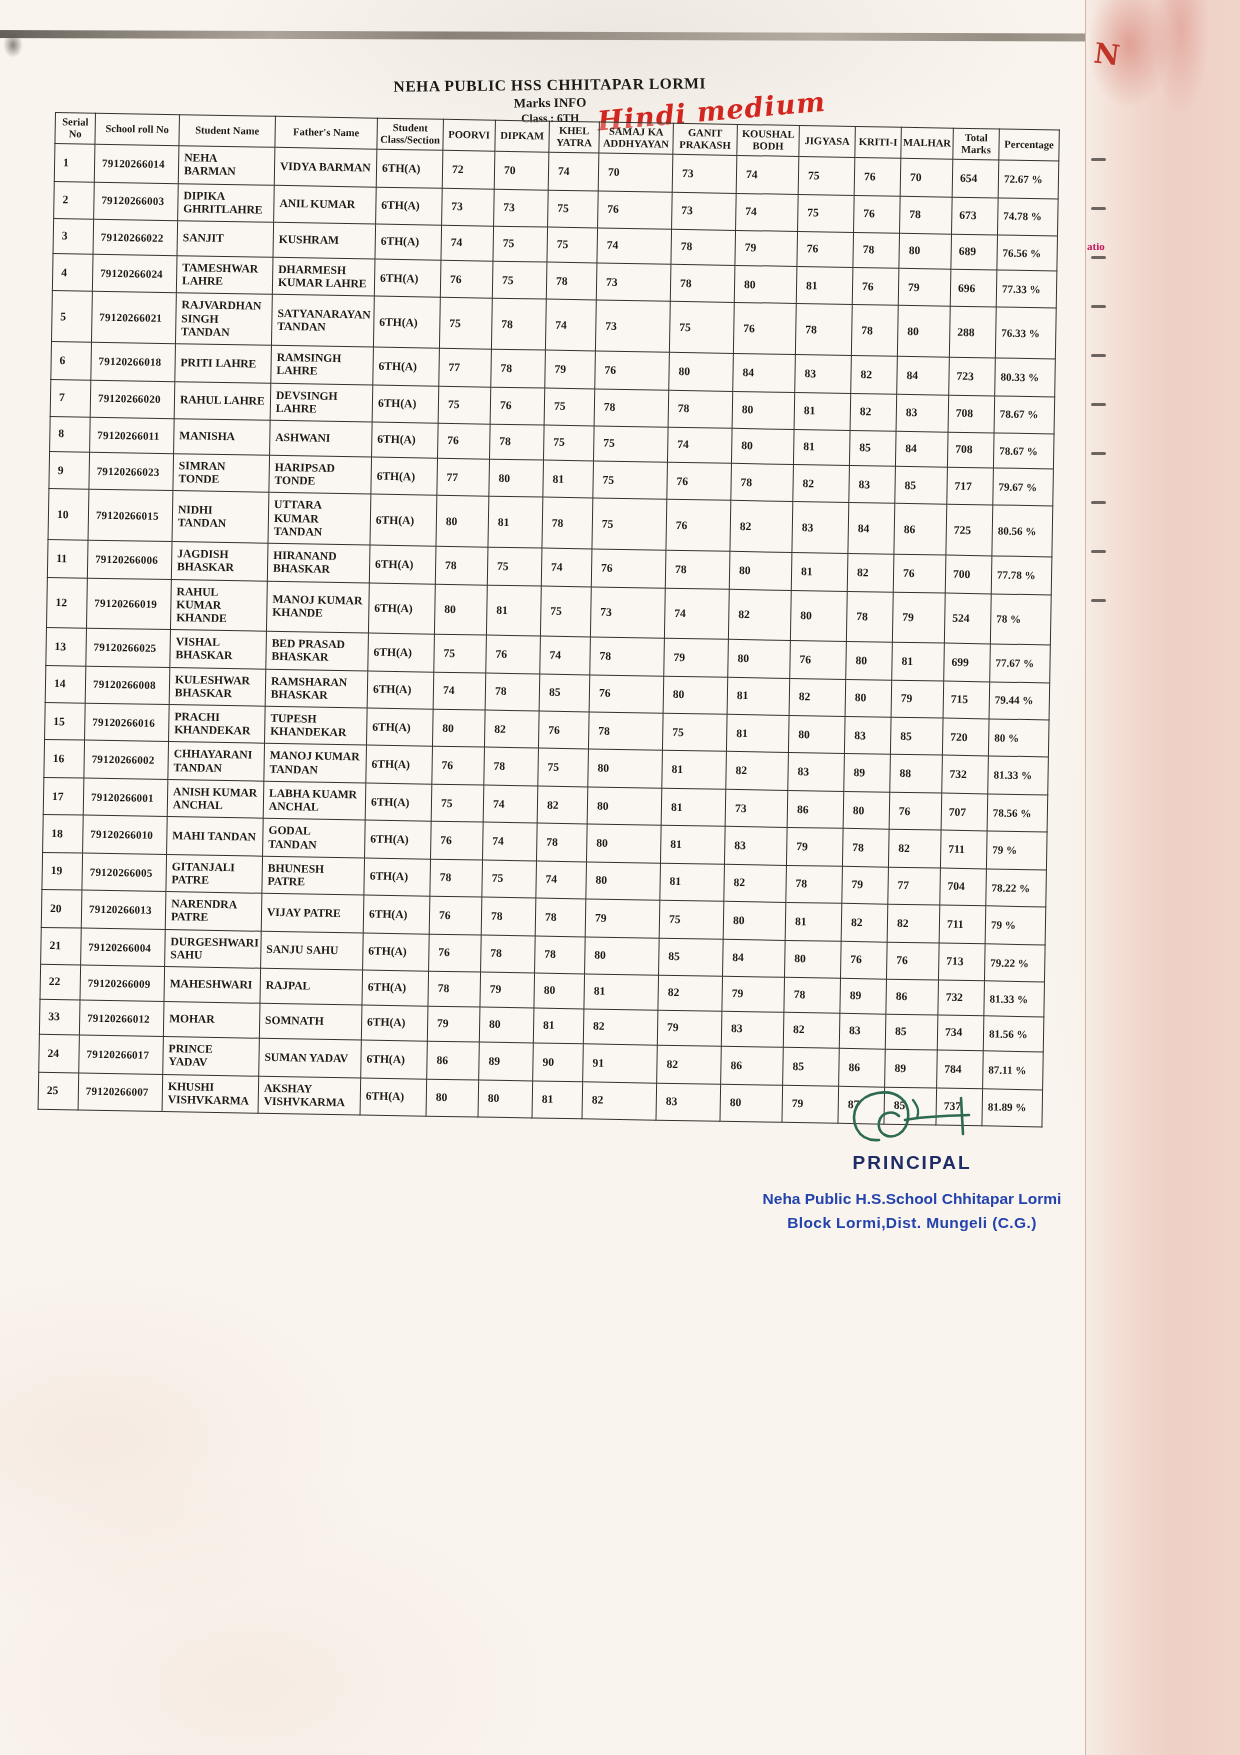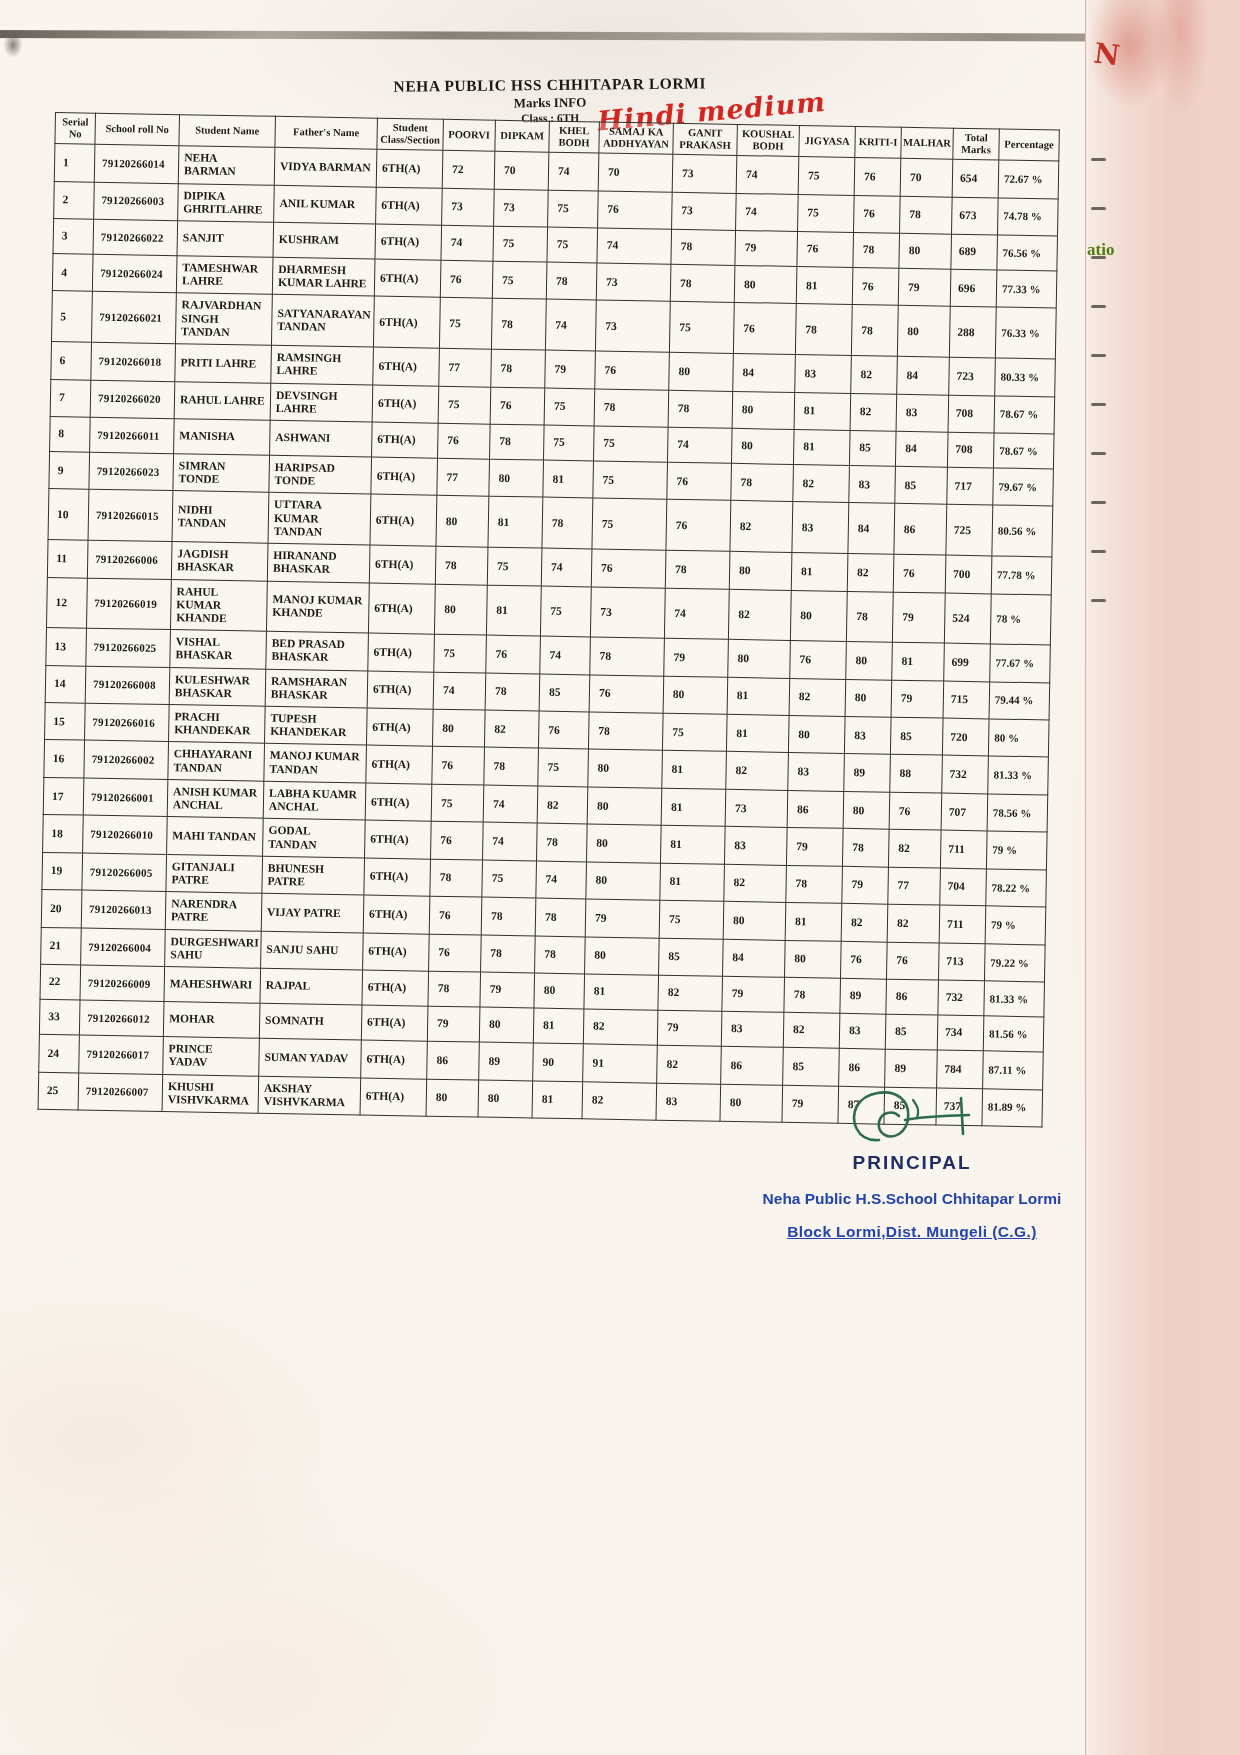--- a/index.html
+++ b/index.html
@@ -46,21 +46,21 @@
   }
   .edge-dashes{position:absolute;left:1091px;top:158px;width:20px;}
   .edge-dash{width:15px;height:3px;background:#4a443e;border-radius:2px;margin-bottom:46px;opacity:.8;}
   .corner-mark{
     position:absolute;left:1094px;top:38px;
     color:#c03427;font-family:"DejaVu Serif",serif;font-weight:bold;
     font-size:28px;transform:rotate(7deg);
   }
   .edge-fragment{
     position:absolute;left:1087px;top:240px;
-    color:#4d7c0f;font-size:17px;font-weight:bold;font-family:"Liberation Serif",serif;
+    color:#be185d;font-size:11px;font-weight:bold;font-family:"Liberation Serif",serif;
   }
   
   .doc-header{
     position:absolute;left:360px;top:76px;width:380px;text-align:center;
     color:#1d1a16;transform:rotate(-.6deg);
   }
   .doc-title{font-size:15.5px;font-weight:bold;letter-spacing:.6px;}
   .doc-subtitle{font-size:13px;font-weight:bold;margin-top:1px;}
   .doc-class{font-size:11.5px;font-weight:bold;margin-top:1px;}
   .handwritten-note{
@@ -99,21 +99,21 @@
   }
   .signature-svg{display:block;margin:0 auto -8px auto;}
   .principal-label{
     font-family:"Liberation Sans",sans-serif;font-weight:bold;
     font-size:19px;letter-spacing:2px;color:#1f2d66;
   }
   .stamp-line1,.stamp-line2{
     font-family:"Liberation Sans",sans-serif;font-weight:bold;
     color:#2443ad;font-size:15.5px;margin-top:16px;white-space:nowrap;
   }
-  .stamp-line2{margin-top:15px;letter-spacing:.4px;text-decoration:underline;}
+  .stamp-line2{margin-top:6px;letter-spacing:.4px;}
 </style>
 </head>
 <body>
 
 <div class="paper">
 
   <div class="scan-top-edge"></div>
   <div class="scan-top-blob"></div>
 
   <div class="underlay-strip"></div>
@@ -162,21 +162,21 @@
       </colgroup>
       <thead>
         <tr id="header-row">
             <th>Serial No</th>
             <th>School roll No</th>
             <th>Student Name</th>
             <th>Father's Name</th>
             <th>Student Class/Section</th>
             <th>POORVI</th>
             <th>DIPKAM</th>
-            <th>KHEL BODH</th>
+            <th>KHEL YATRA</th>
             <th>SAMAJ KA ADDHYAYAN</th>
             <th>GANIT PRAKASH</th>
             <th>KOUSHAL BODH</th>
             <th>JIGYASA</th>
             <th>KRITI-I</th>
             <th>MALHAR</th>
             <th>Total Marks</th>
             <th>Percentage</th>
           </tr>
       </thead>

